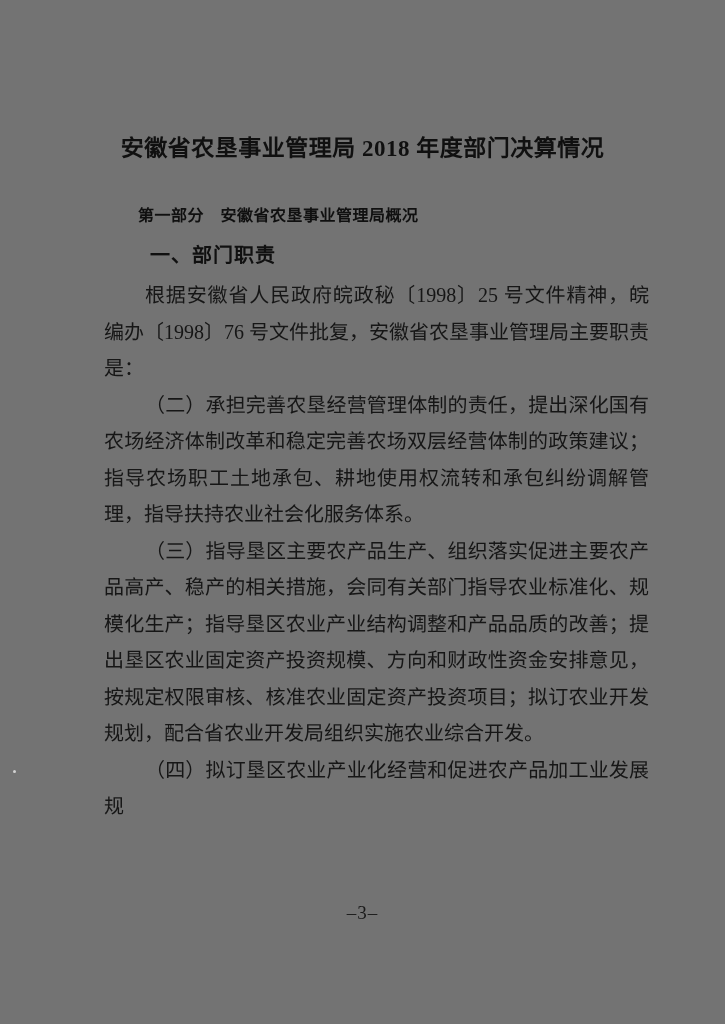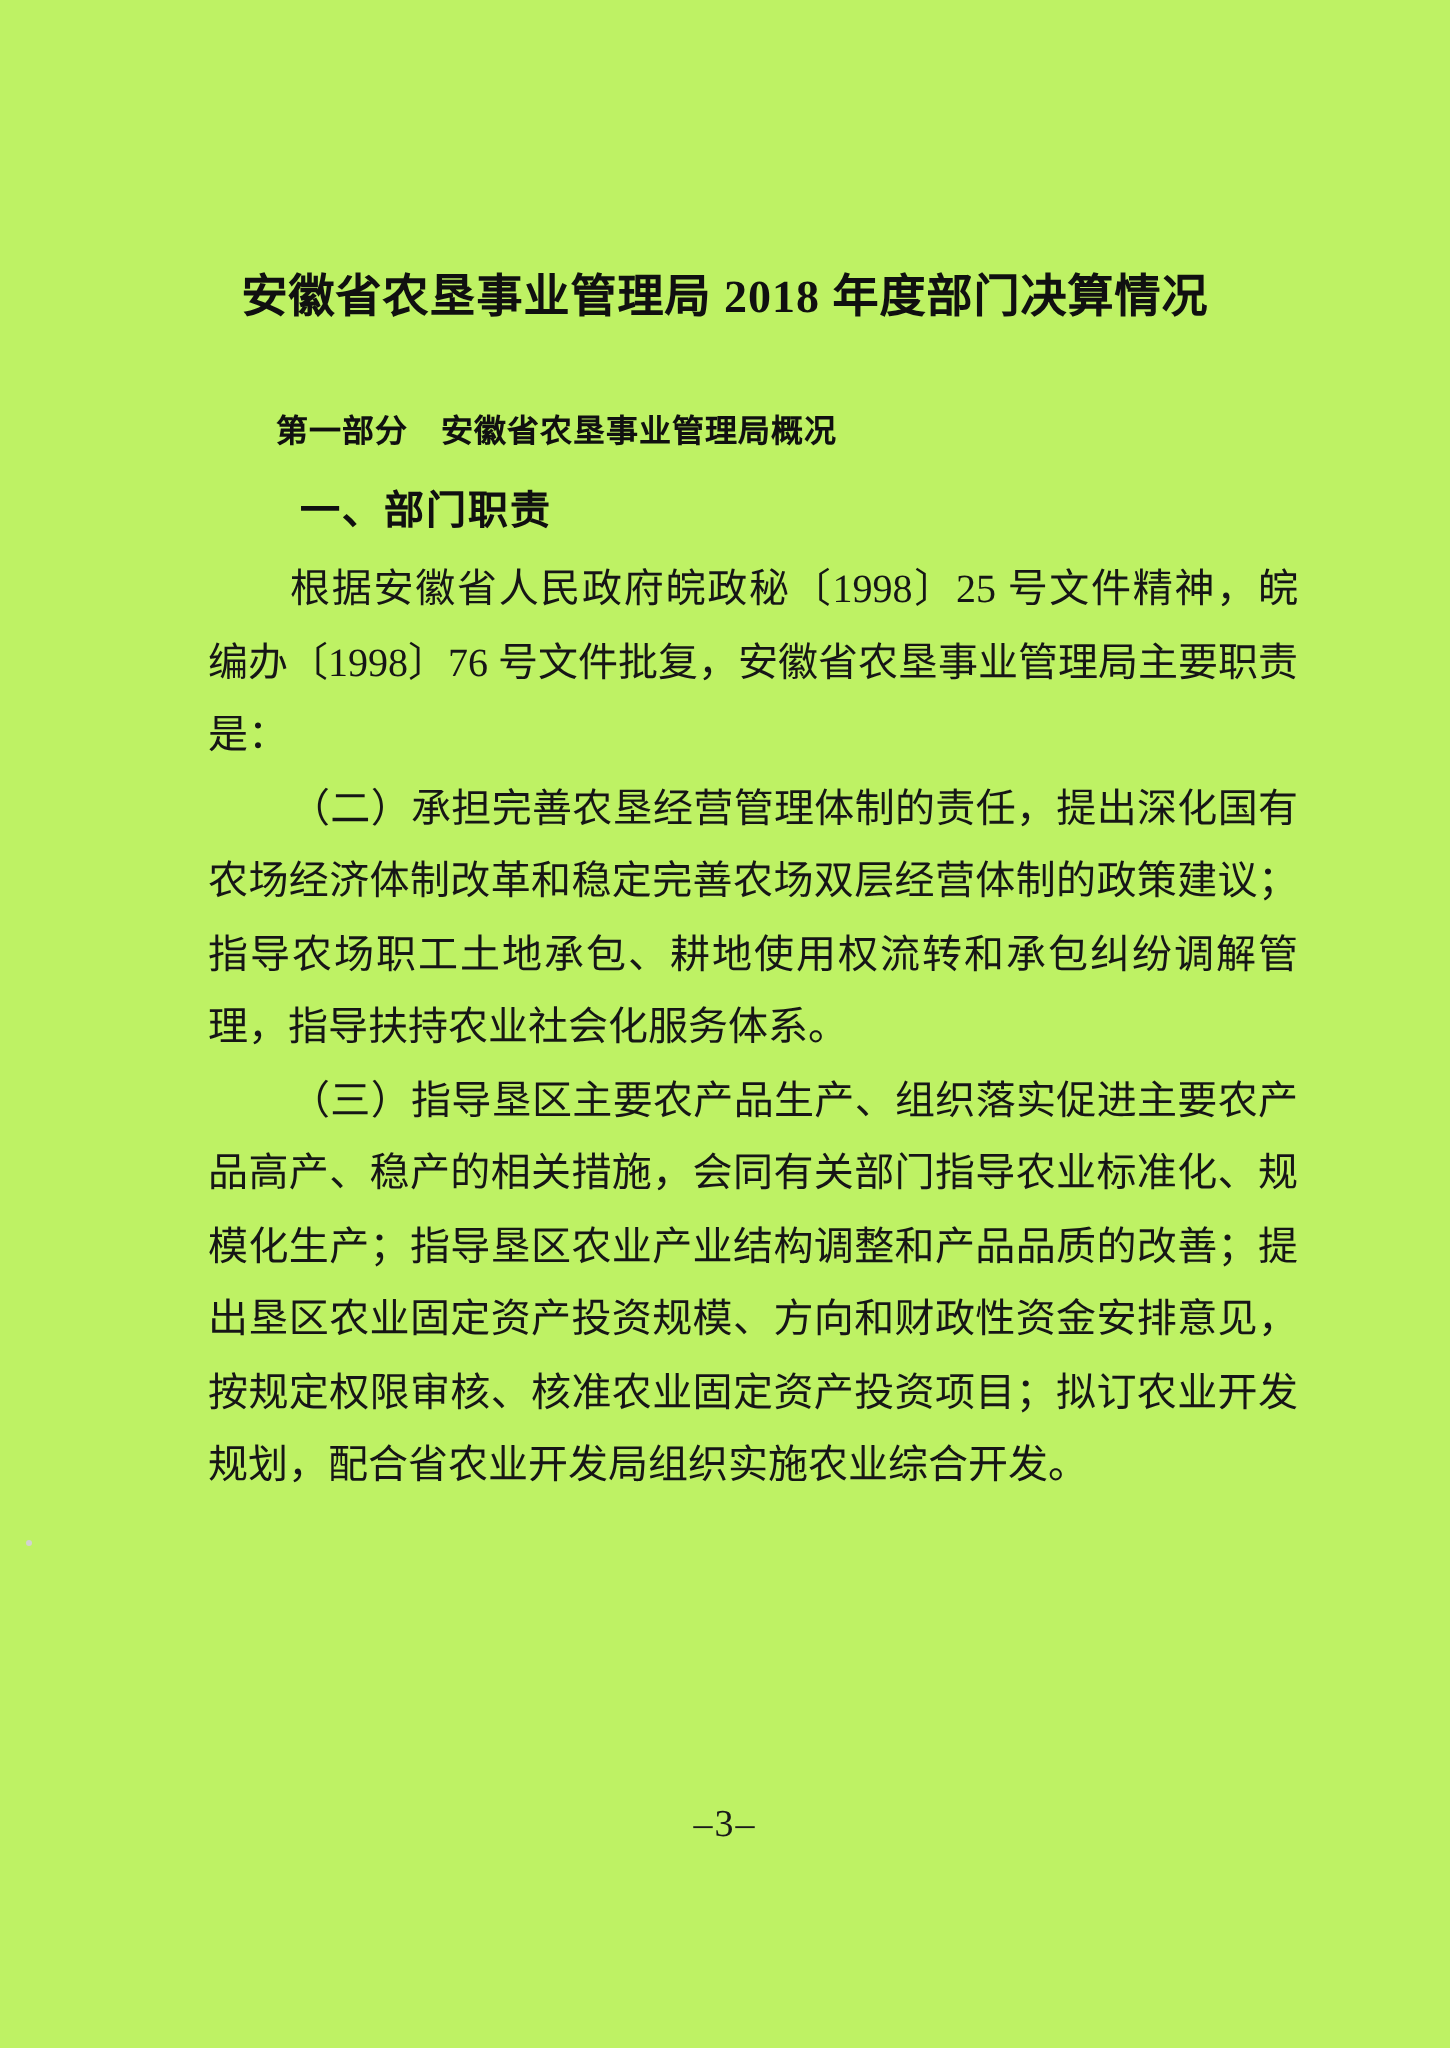--- a/index.html
+++ b/index.html
@@ -4,21 +4,21 @@
 <style>
   html, body {
     margin: 0;
     padding: 0;
     background: #ffffff;
   }
   .page {
     position: relative;
     width: 725px;
     height: 1024px;
-    background: #bef264;
+    background: #737373;
     color: #141414;
     overflow: hidden;
     font-family: "Liberation Serif", "DejaVu Serif", serif;
   }
   .doc-title {
     position: absolute;
     top: 129px;
     left: 0;
     width: 100%;
     text-align: center;
@@ -92,19 +92,20 @@
   <div class="doc-title">安徽省农垦事业管理局 2018 年度部门决算情况</div>
 
   <div class="section-heading">第一部分　安徽省农垦事业管理局概况</div>
 
   <div class="sub-heading">一、部门职责</div>
 
   <div class="body-text">
     <p>根据安徽省人民政府皖政秘〔1998〕25 号文件精神，皖编办〔1998〕76 号文件批复，安徽省农垦事业管理局主要职责是：</p>
     <p>（二）承担完善农垦经营管理体制的责任，提出深化国有农场经济体制改革和稳定完善农场双层经营体制的政策建议；指导农场职工土地承包、耕地使用权流转和承包纠纷调解管理，指导扶持农业社会化服务体系。</p>
     <p>（三）指导垦区主要农产品生产、组织落实促进主要农产品高产、稳产的相关措施，会同有关部门指导农业标准化、规模化生产；指导垦区农业产业结构调整和产品品质的改善；提出垦区农业固定资产投资规模、方向和财政性资金安排意见，按规定权限审核、核准农业固定资产投资项目；拟订农业开发规划，配合省农业开发局组织实施农业综合开发。</p>
+    <p>（四）拟订垦区农业产业化经营和促进农产品加工业发展规</p>
   </div>
 
   <div class="page-number">–3–</div>
 
   <div class="scan-speckle"></div>
 
 </div>
 
 </body></html>

